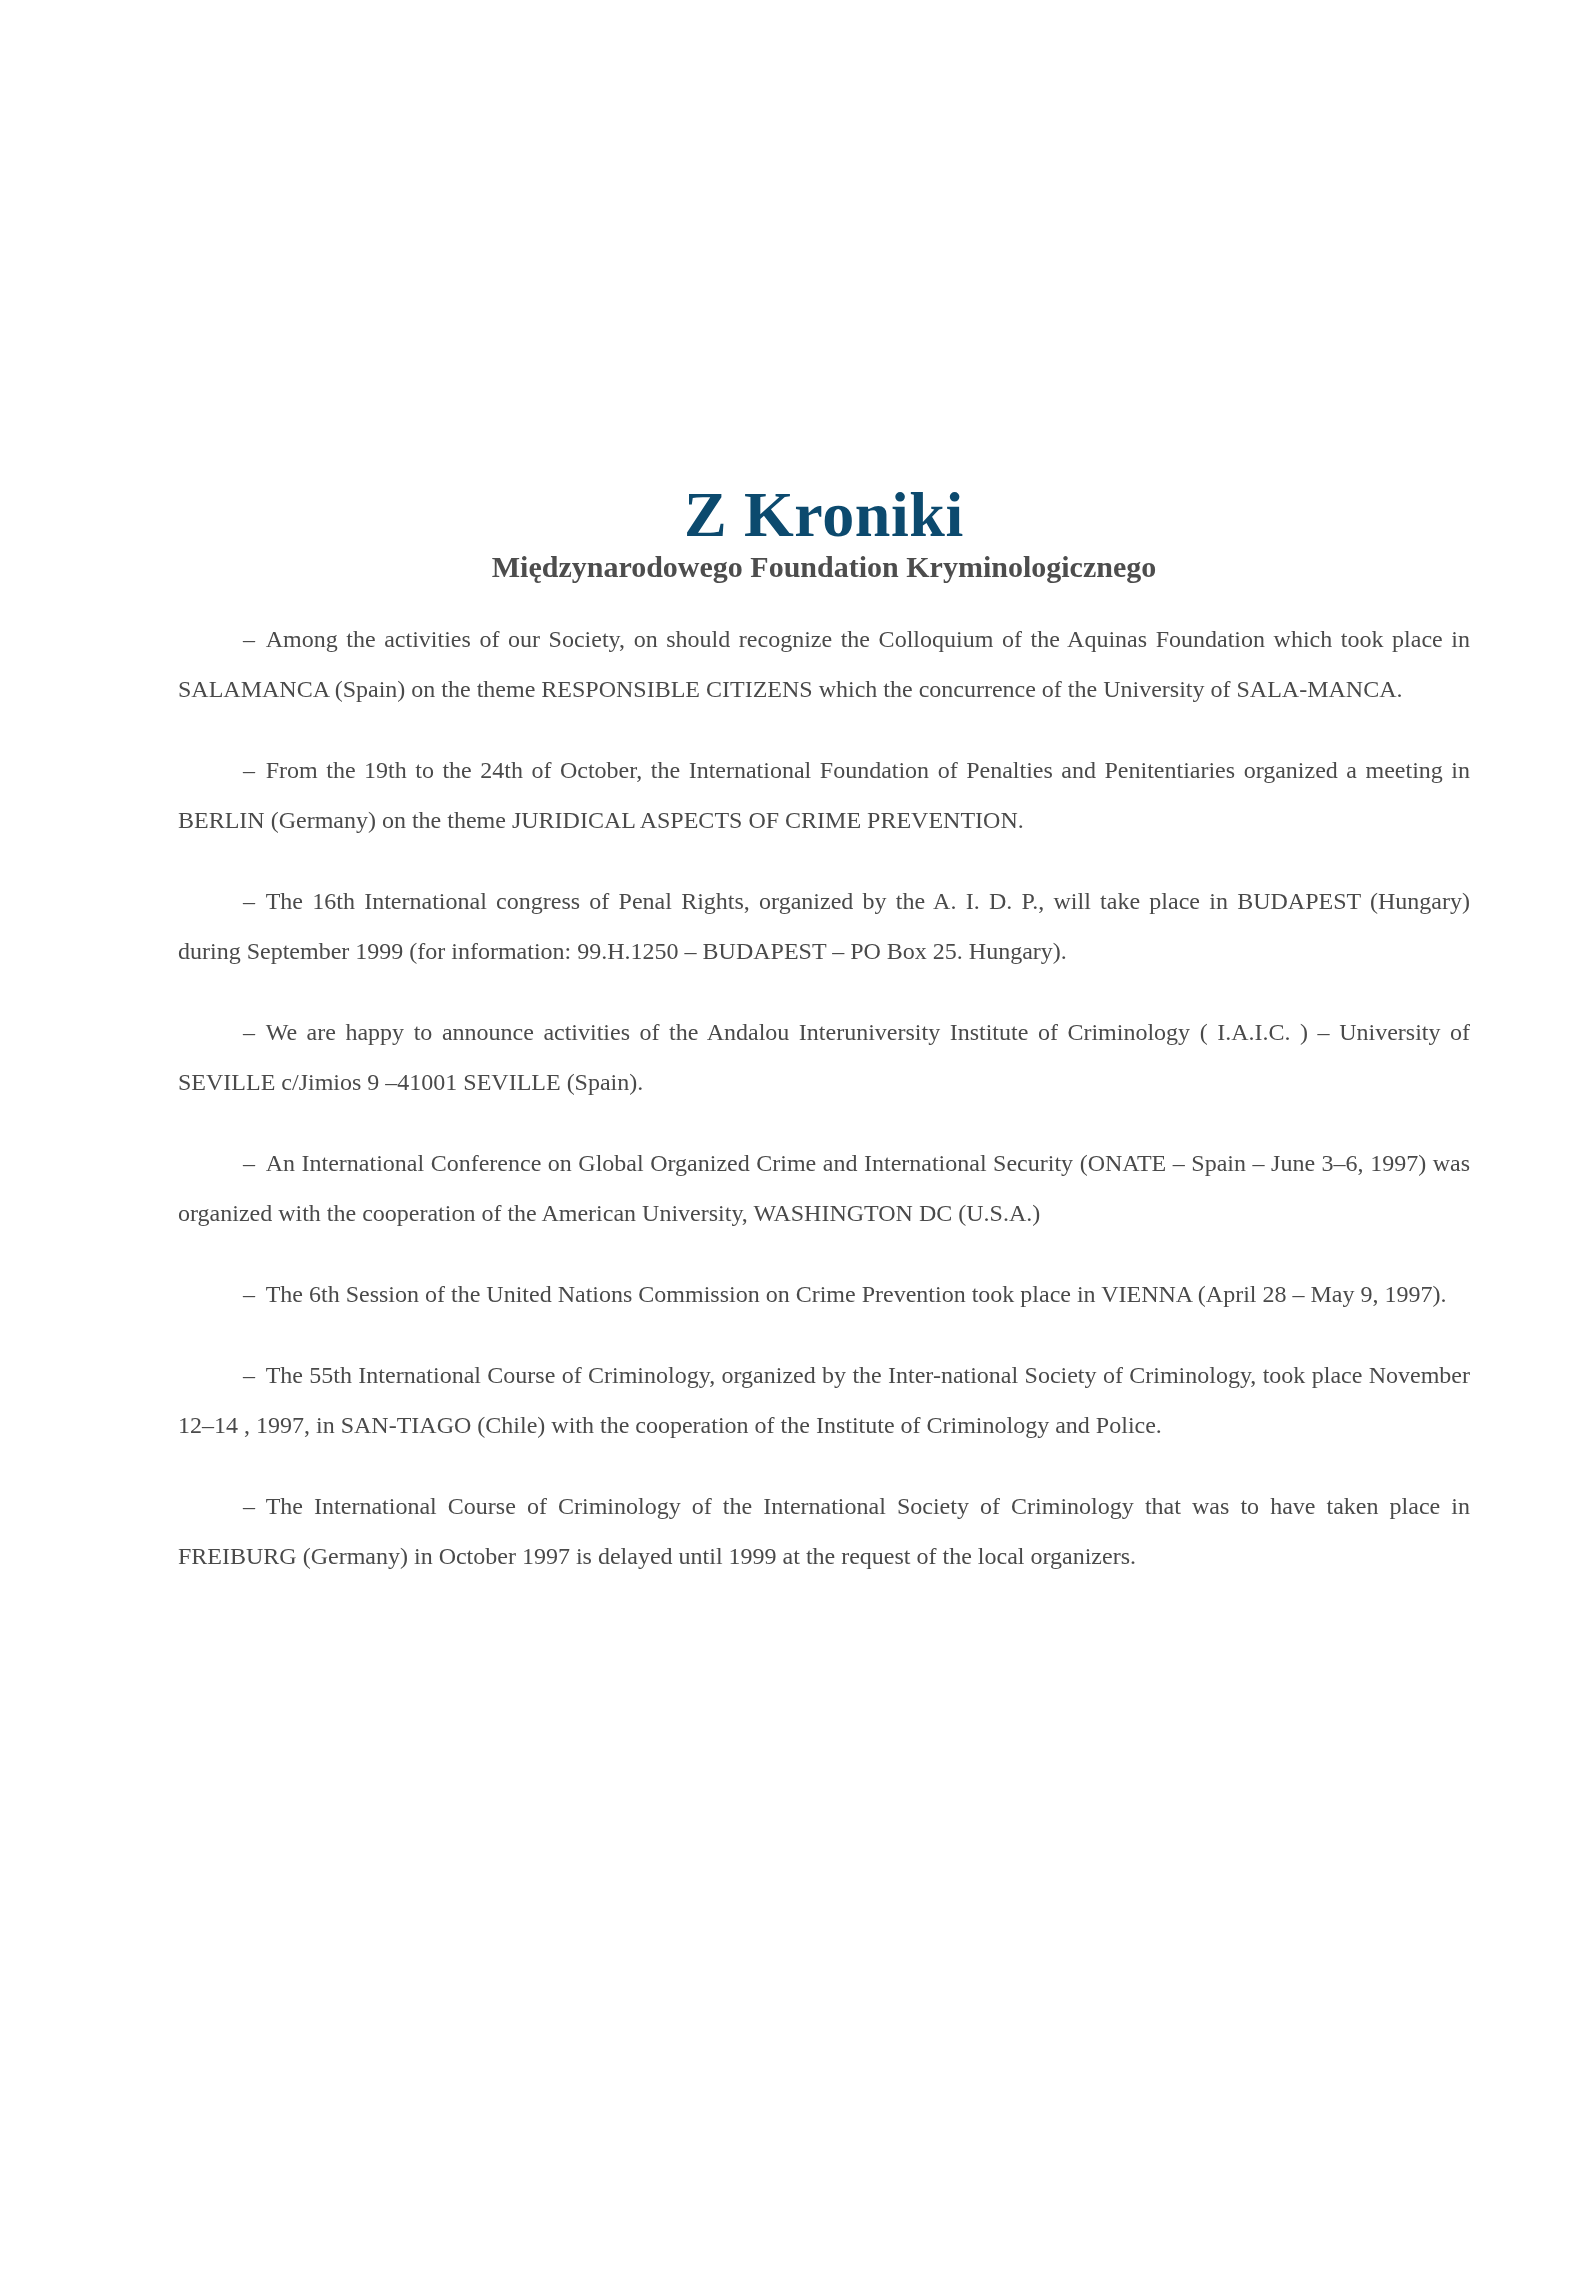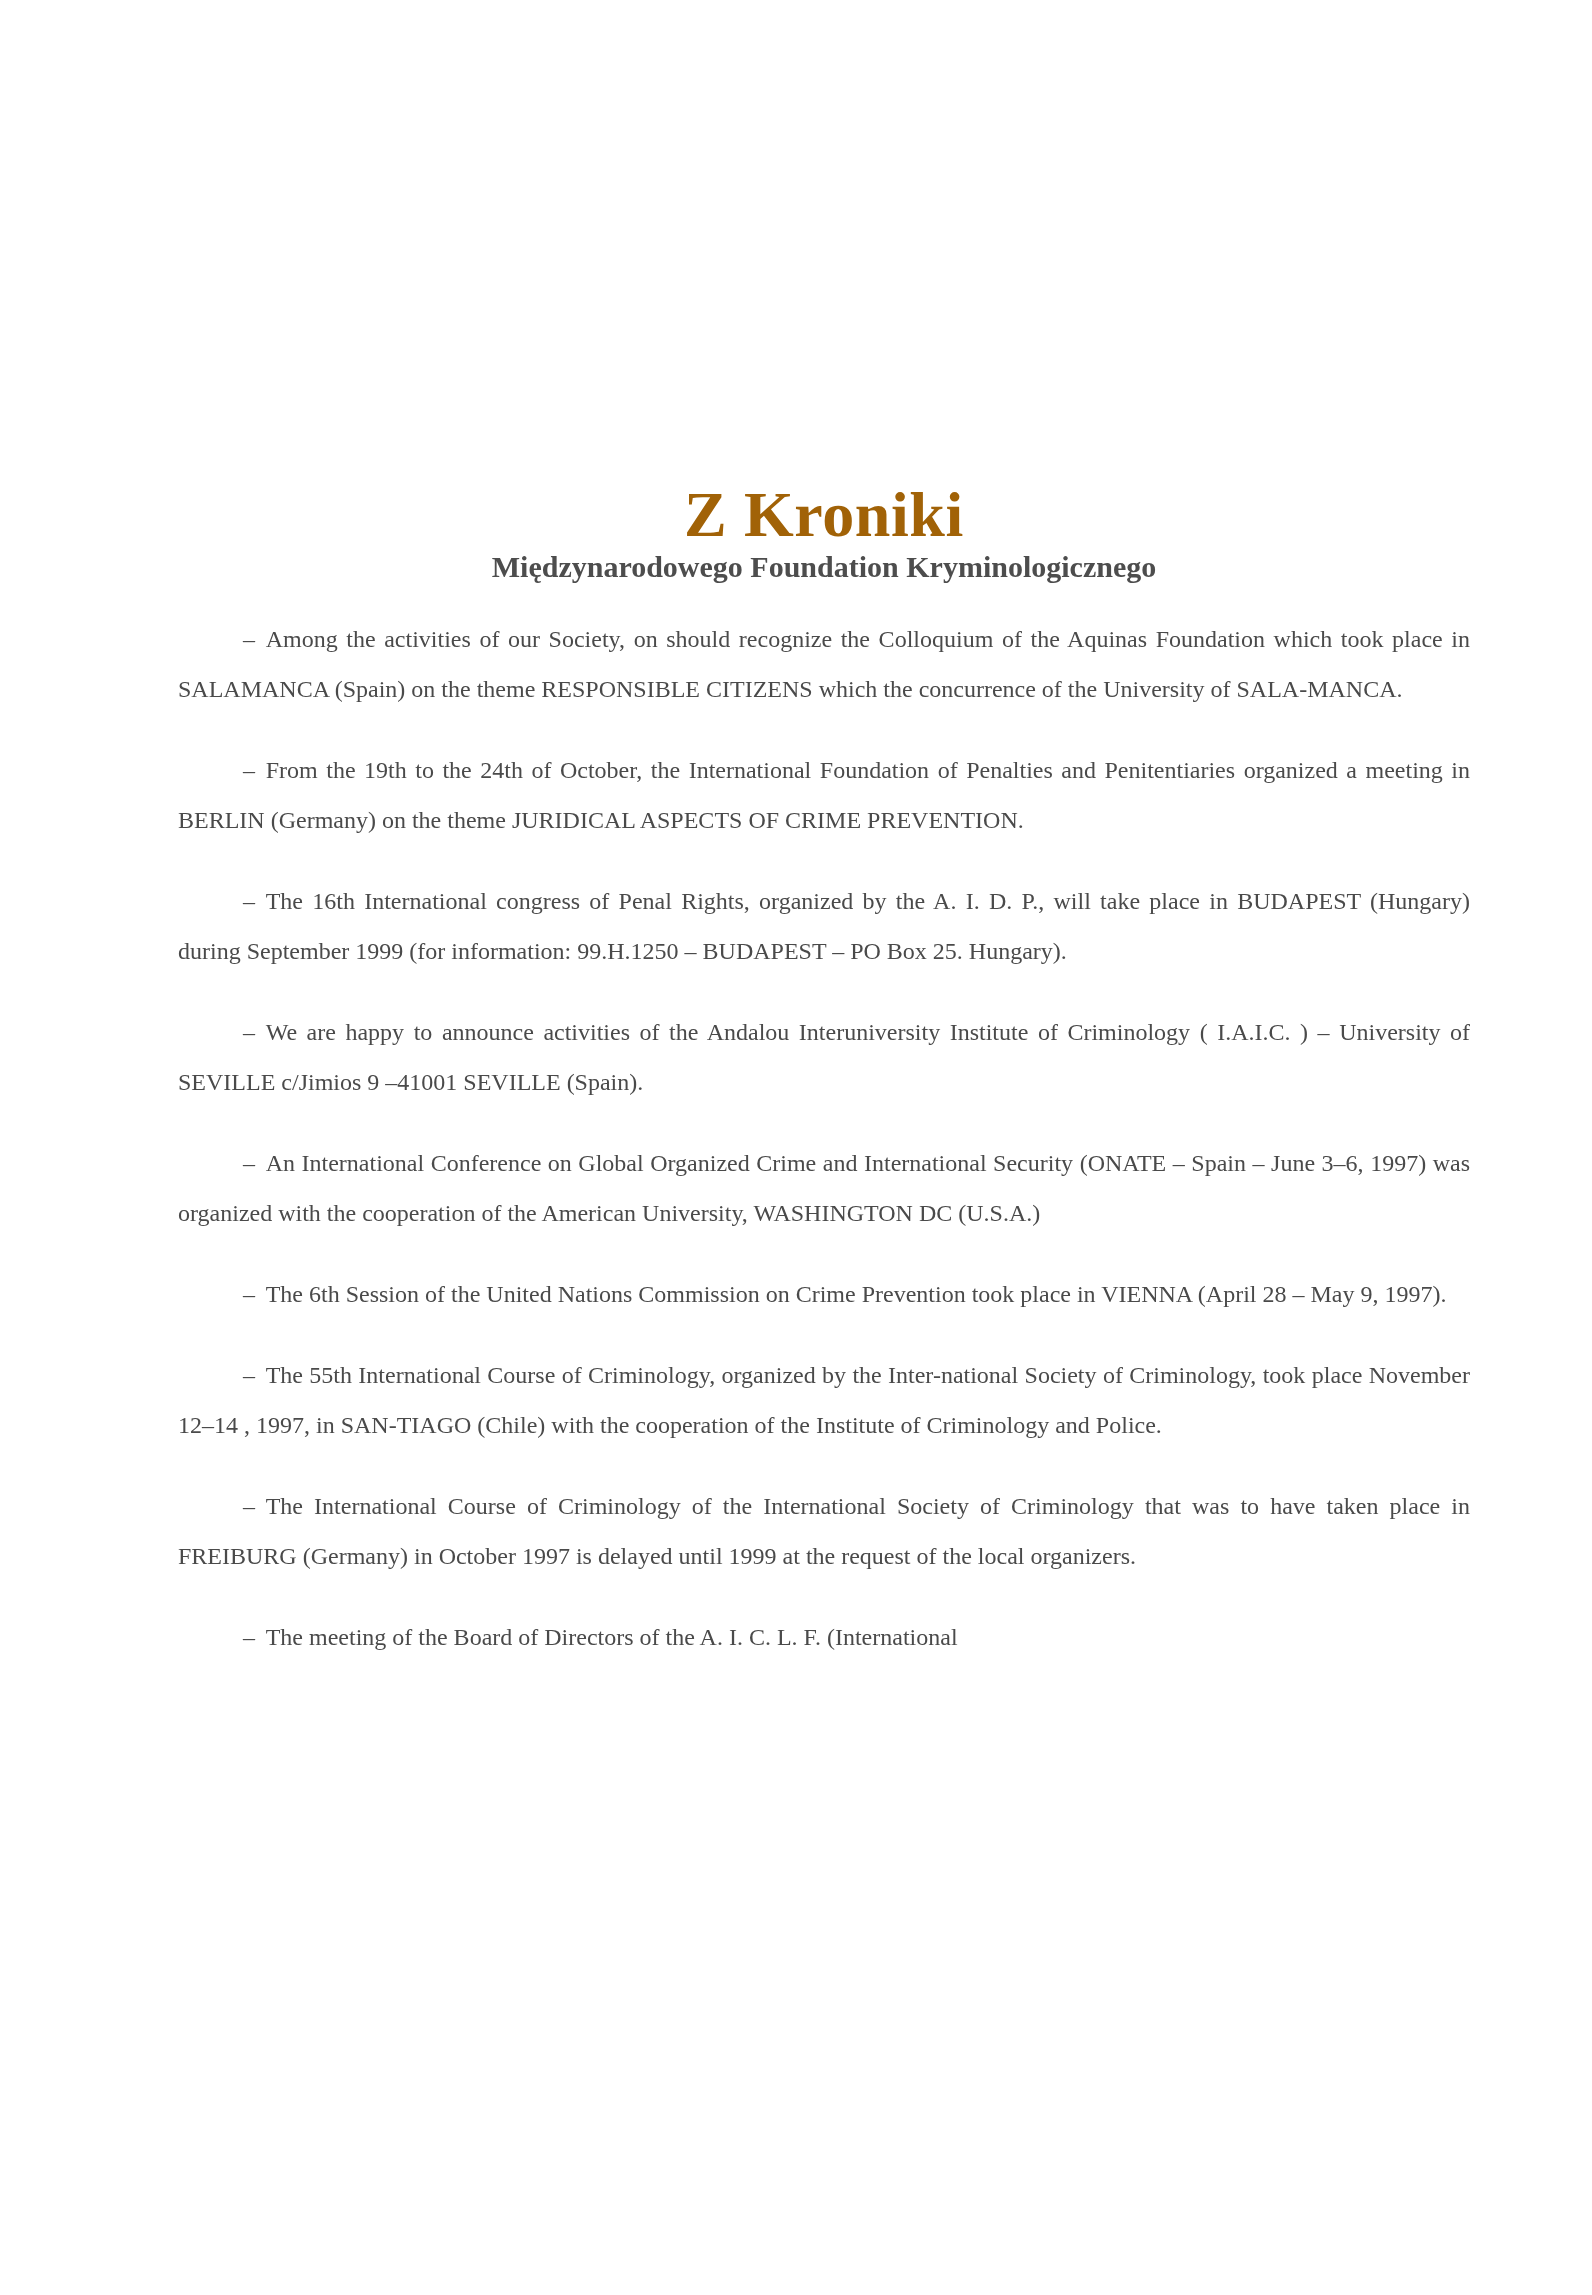--- a/index.html
+++ b/index.html
@@ -24,21 +24,21 @@
     .title {
       position: absolute;
       top: 440px;
       left: 0;
       width: 1292px;
       text-align: center;
       font-size: 64px;
       font-weight: bold;
       line-height: 1;
       letter-spacing: 0.6px;
-      color: #a16207;
+      color: #0c4a6e;
       font-family: Liberation Serif, serif;
     }
     .subtitle {
       position: absolute;
       top: 527px;
       left: 0;
       width: 1292px;
       text-align: center;
       font-size: 30px;
       font-weight: bold;
@@ -72,16 +72,15 @@
 
   <div class="entries">
     <p class="entry"><span class="dash">–</span><span>Among the activities of our Society, on should recognize the Colloquium of the Aquinas Foundation which took place in SALAMANCA (Spain) on the theme RESPONSIBLE CITIZENS which the concurrence of the University of SALA-MANCA.</span></p>
     <p class="entry"><span class="dash">–</span><span>From the 19th to the 24th of October, the International Foundation of Penalties and Penitentiaries organized a meeting in BERLIN (Germany) on the theme JURIDICAL ASPECTS OF CRIME PREVENTION.</span></p>
     <p class="entry"><span class="dash">–</span><span>The 16th International congress of Penal Rights, organized by the A. I. D. P., will take place in BUDAPEST (Hungary) during September 1999 (for information: 99.H.1250 – BUDAPEST – PO Box 25. Hungary).</span></p>
     <p class="entry"><span class="dash">–</span><span>We are happy to announce activities of the Andalou Interuniversity Institute of Criminology ( I.A.I.C. ) – University of SEVILLE c/Jimios 9 –41001 SEVILLE (Spain).</span></p>
     <p class="entry"><span class="dash">–</span><span>An International Conference on Global Organized Crime and International Security (ONATE – Spain – June 3–6, 1997) was organized with the cooperation of the American University, WASHINGTON DC (U.S.A.)</span></p>
     <p class="entry"><span class="dash">–</span><span>The 6th Session of the United Nations Commission on Crime Prevention took place in VIENNA (April 28 – May 9, 1997).</span></p>
     <p class="entry"><span class="dash">–</span><span>The 55th International Course of Criminology, organized by the Inter-national Society of Criminology, took place November 12–14 , 1997, in SAN-TIAGO (Chile) with the cooperation of the Institute of Criminology and Police.</span></p>
     <p class="entry"><span class="dash">–</span><span>The International Course of Criminology of the International Society of Criminology that was to have taken place in FREIBURG (Germany) in October 1997 is delayed until 1999 at the request of the local organizers.</span></p>
-    <p class="entry"><span class="dash">–</span><span>The meeting of the Board of Directors of the A. I. C. L. F. (International</span></p>
   </div>
 </div>
 
 
 </body></html>

